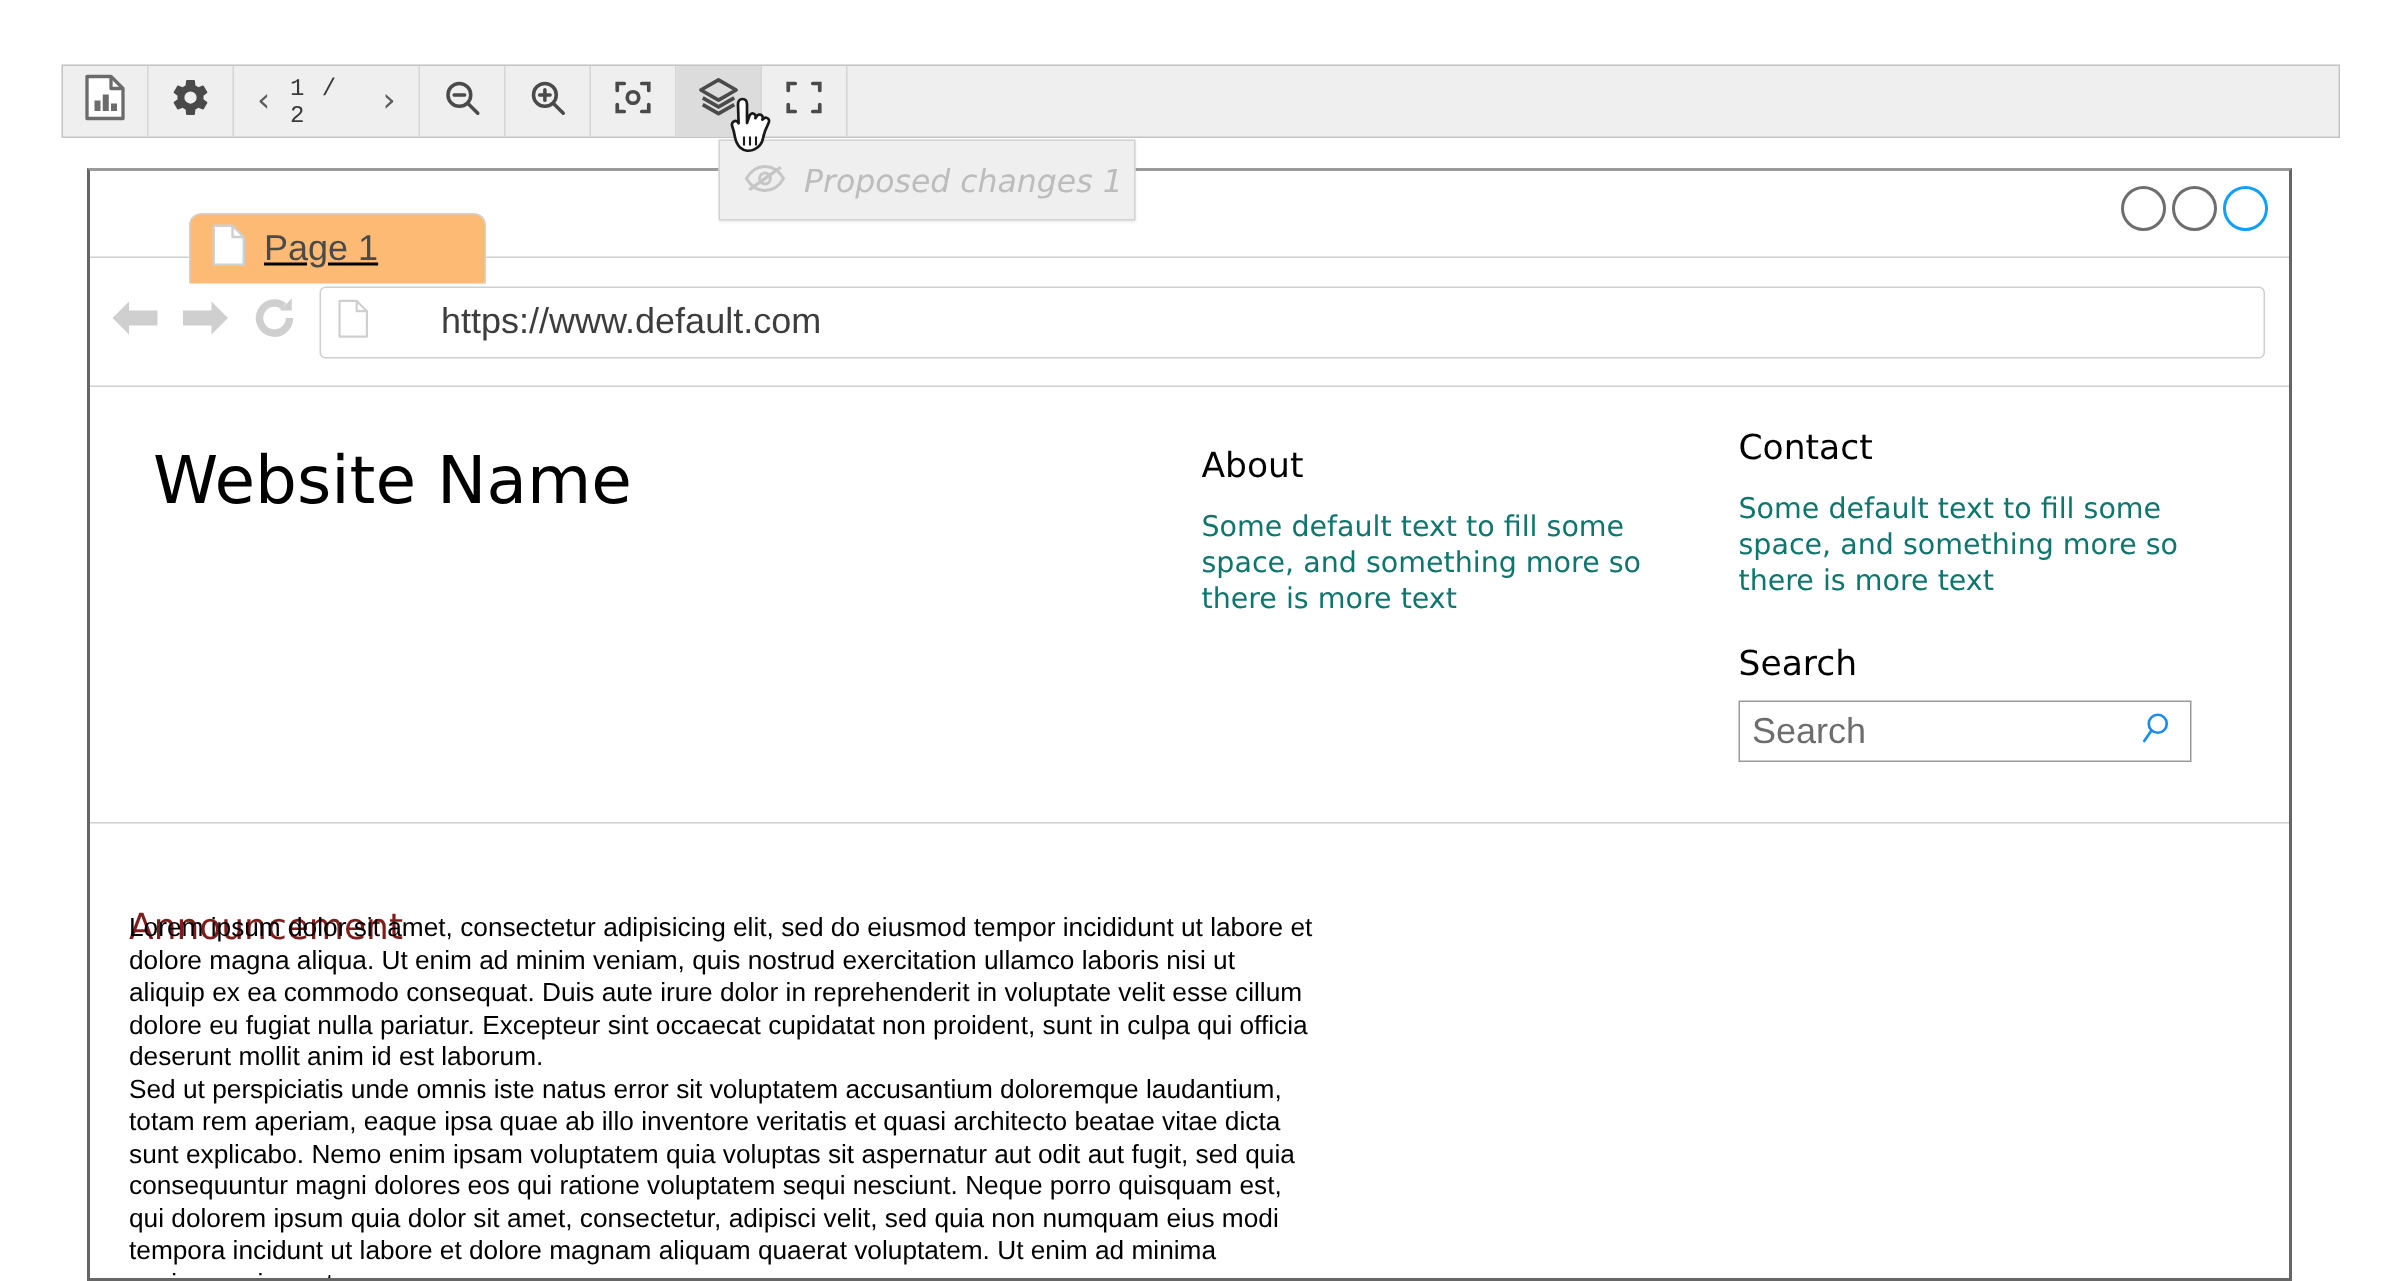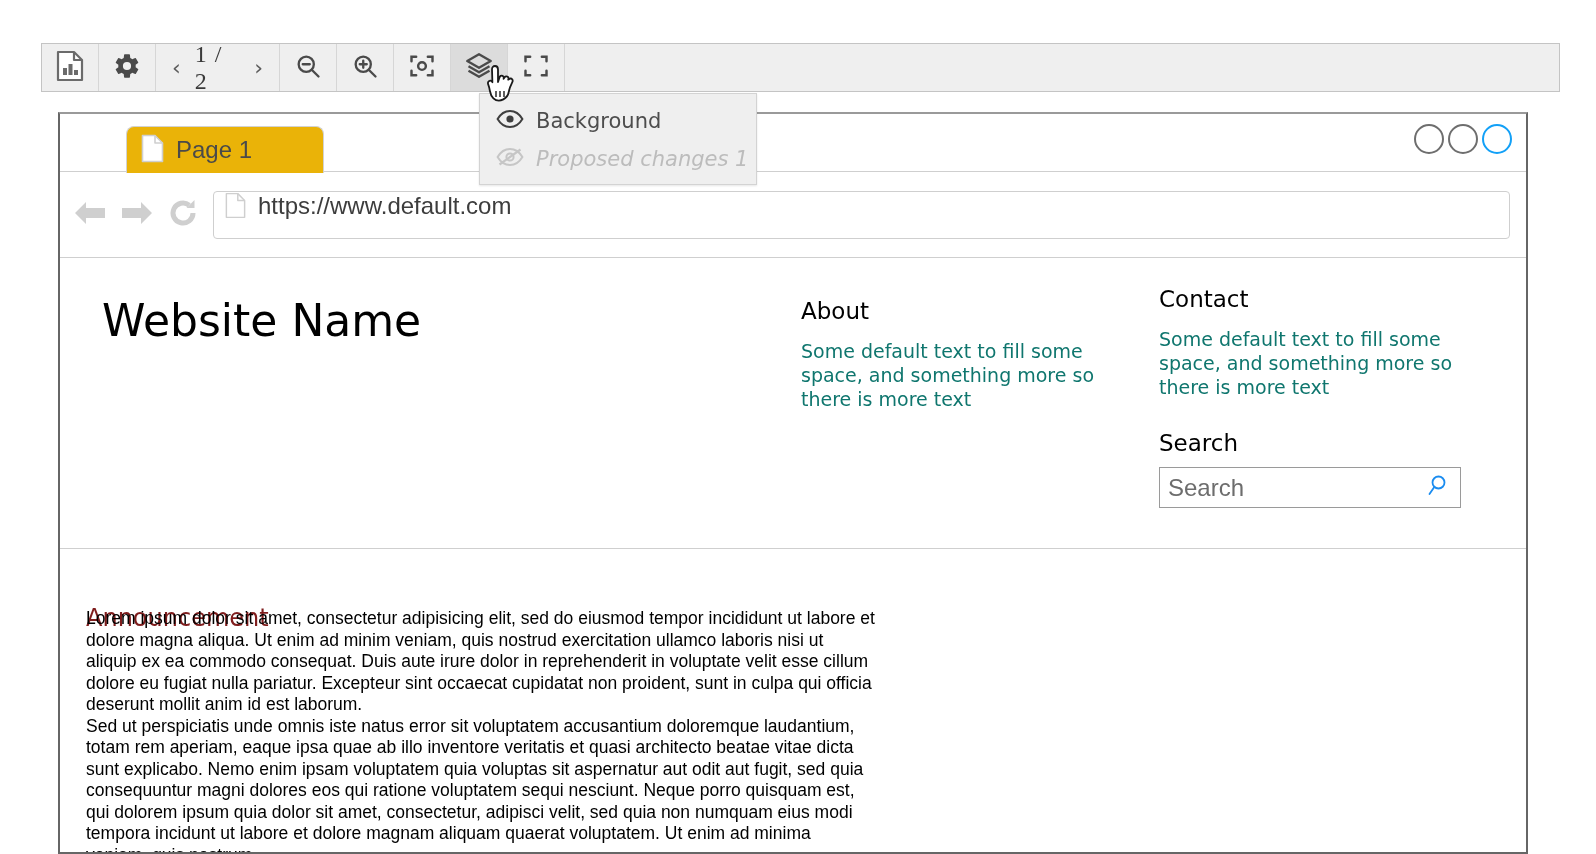--- a/index.html
+++ b/index.html
@@ -49,24 +49,24 @@
   .tb-nav-arrow {
     width: 30px;
     text-align: center;
     color: #5c5c5c;
     font-size: 22px;
     line-height: 1;
     font-family: "DejaVu Sans", sans-serif;
   }
   .tb-pagecount {
     color: #3a3a3a;
-    font-size: 24px;
+    font-size: 16px;
     letter-spacing: 1px;
     padding: 12px 4px;
-    font-family: Liberation Serif, serif;
+    font-family: Liberation Mono, monospace;
   }
   #toolbar-filename {
     display: flex;
     align-items: center;
     padding-left: 19px;
     color: #3c3c3c;
     font-size: 21px;
     font-family: "Liberation Sans", sans-serif;
     white-space: nowrap;
   }
@@ -122,30 +122,31 @@
   }
   #browser-tabbar {
     position: relative;
     height: 58px;
     border-bottom: 1px solid #cfcfcf;
     box-sizing: border-box;
   }
   #page-tab {
     position: absolute;
     left: 66px;
-    top: 12px;
+    top: 28px;
     width: 198px;
     height: 47px;
     border: 1px solid #d2d2d2;
     border-bottom: none;
     border-radius: 8px 8px 0 0;
-    background: #eab308;
-    display: flex;
-    align-items: center;
-    box-sizing: border-box;
+    background: #fdba74;
+    display: flex;
+    align-items: center;
+    box-sizing: border-box;
+    text-decoration: underline;
   }
   #page-tab .doc-ico { margin-left: 14px; }
   #page-tab .tab-label {
     margin-left: 12px;
     font-size: 24px;
     color: #4a4a4a;
     font-family: "Liberation Sans", sans-serif;
   }
   #win-controls {
     position: absolute;
@@ -177,22 +178,23 @@
     gap: 13px;
     margin-left: 13px;
   }
   #url-box {
     flex: 1;
     margin: 0 16px 0 14px;
     height: 48px;
     border: 1px solid #cfcfcf;
     border-radius: 4px;
     display: flex;
-    align-items: flex-start;
-    box-sizing: border-box;
+    align-items: center;
+    box-sizing: border-box;
+    gap: 36px;
   }
   #url-box .doc-ico { margin-left: 11px; }
   #url-text {
     margin-left: 12px;
     font-size: 24px;
     color: #3d3d3d;
     font-family: "Liberation Sans", sans-serif;
   }
 
   
@@ -361,29 +363,20 @@
           <path d="M17,4 L21,4 L21,8"></path>
         <path d="M21,16 L21,20 L17,20"></path>
           <path d="M7,20 L3,20 L3,16"></path>
       </svg>
     </span>
   </div>
 
 </div>
 
 <div id="layers-menu">
-  <div class="layer-row visible">
-    <span>
-      <svg width="28" height="20" viewBox="0 0 28 20" fill="none" stroke="#3f3f3f" stroke-width="2">
-        <path d="M1.6,10 C5,4.2 9.4,2 14,2 C18.6,2 23,4.2 26.4,10 C23,15.8 18.6,18 14,18 C9.4,18 5,15.8 1.6,10 Z"></path>
-        <circle cx="14" cy="10" r="3.6" fill="#3f3f3f" stroke="none"></circle>
-      </svg>
-    </span>
-    <span class="lbl">Background</span>
-  </div>
   <div class="layer-row hidden">
     <span>
       <svg width="28" height="20" viewBox="0 0 28 20" fill="none" stroke="#c6c6c6" stroke-width="2">
         <path d="M1.6,10 C5,4.2 9.4,2 14,2 C18.6,2 23,4.2 26.4,10 C23,15.8 18.6,18 14,18 C9.4,18 5,15.8 1.6,10 Z"></path>
         <circle cx="14" cy="10" r="3.6"></circle>
         <line x1="3.5" y1="17.5" x2="24.5" y2="2.5" stroke-width="2.2"></line>
       </svg>
     </span>
     <span class="lbl">Proposed changes 1</span>
   </div>

